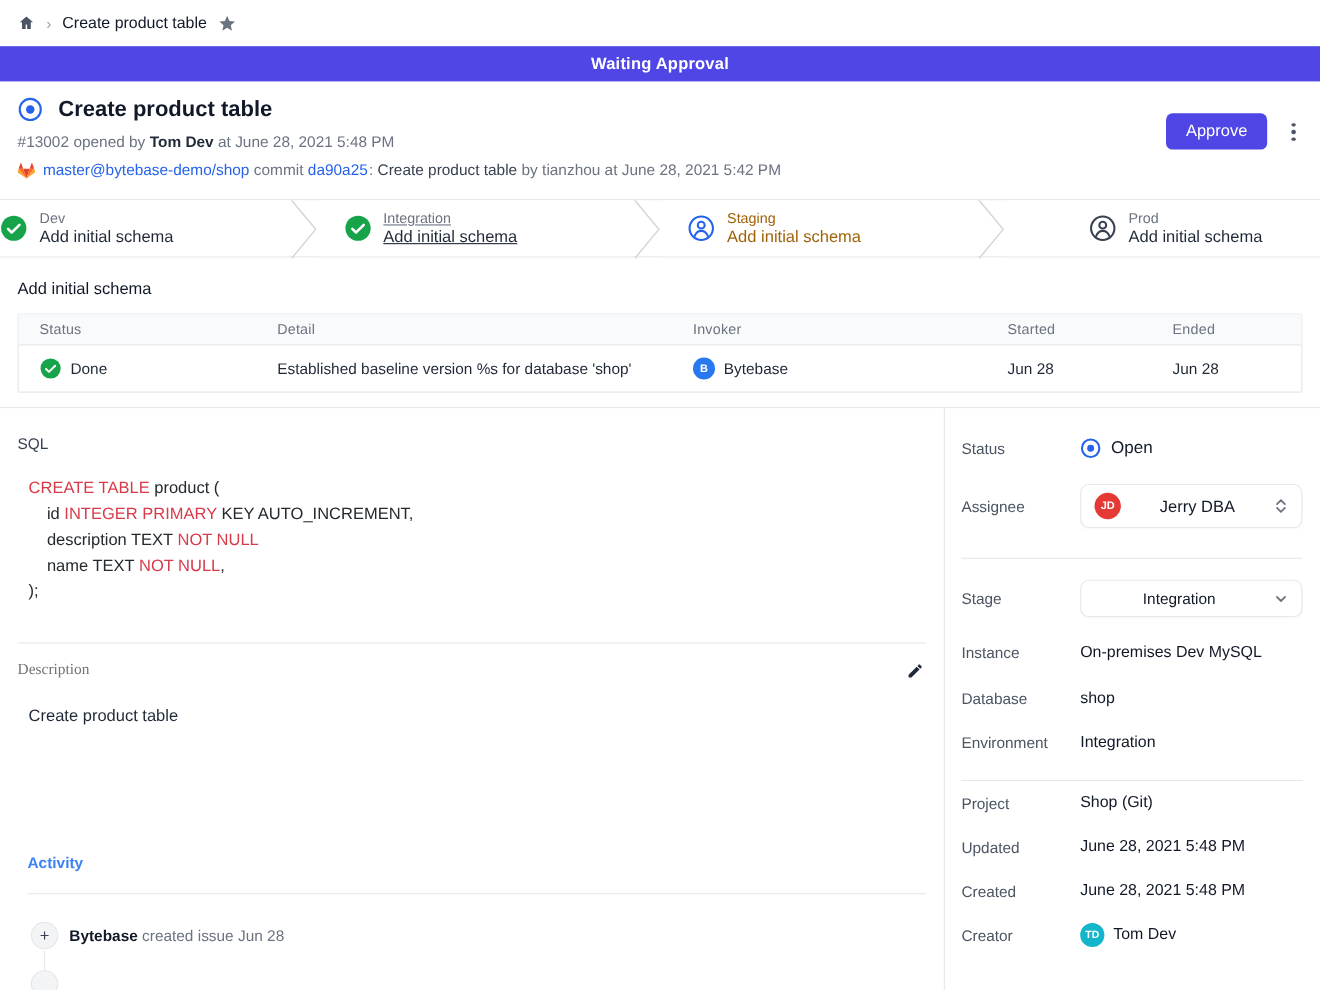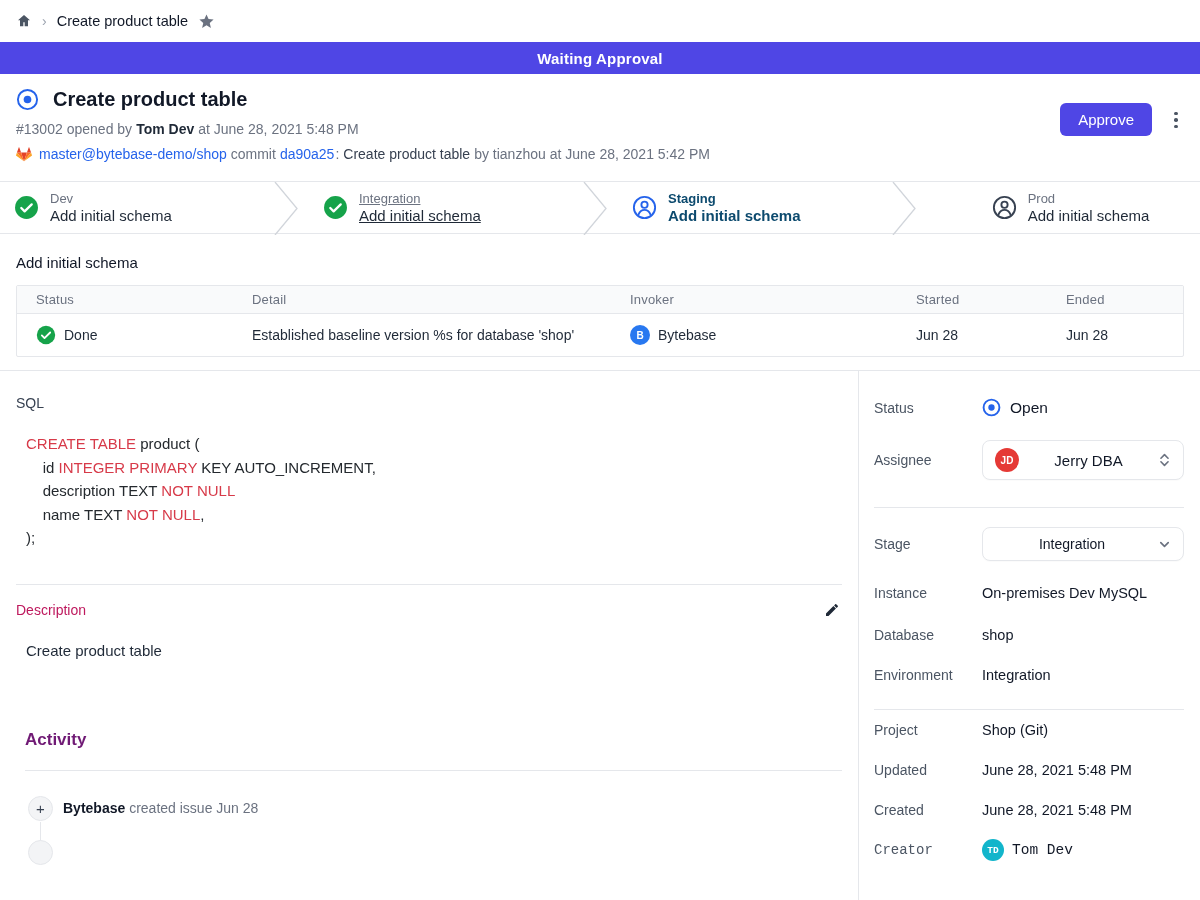--- a/index.html
+++ b/index.html
@@ -11,59 +11,59 @@
   }
   .breadcrumb { height:42px; display:flex; align-items:center; padding:0 16px; gap:10px; background:#fff; }
   .breadcrumb .crumb-sep { color:#9ca3af; font-size:14px; }
   .breadcrumb .crumb-title { font-size:14.5px; color:#111827; font-weight:500; }
   .banner { height:32px; background:#4f46e5; color:#fff; display:flex; align-items:center; justify-content:center;
     font-size:15px; font-weight:600; letter-spacing:.2px; }
   
   .issue-header { position:relative; padding:14px 16px 0 16px; height:107px; }
   .ih-row1 { display:flex; align-items:center; gap:14px; margin-bottom:9px; }
   .ih-title { font-size:20px; font-weight:700; color:#111827; }
-  .meta-line { font-size:14px; color:#6b7280; margin-top:7px; display:flex; align-items:center; gap:4px; line-height:18px; }
+  .meta-line { font-size:14px; color:#6b7280; margin-top:7px; display:flex; align-items:flex-end; gap:4px; line-height:18px; }
   .meta-strong { color:#1f2937; font-weight:600; }
   .meta-med { color:#374151; font-weight:500; }
   .link { color:#2563eb; text-decoration:none; cursor:pointer; }
   .approve-btn { position:absolute; right:48px; top:29px; background:#4f46e5; color:#fff; border:none; border-radius:6px;
     padding:8px 18px; font-size:15px; font-weight:500; font-family:inherit; cursor:pointer; }
   .kebab { position:absolute; right:14px; top:33px; width:20px; height:26px; display:flex; flex-direction:column;
     align-items:center; justify-content:center; gap:3px; cursor:pointer; background:none; border:none; }
   .kebab i { width:3.5px; height:3.5px; border-radius:50%; background:#4b5563; display:block; }
   
   .pipeline { height:53px; border-top:1px solid #e5e7eb; border-bottom:1px solid #e5e7eb; display:flex; align-items:stretch; }
-  .stage { flex:1; display:flex; align-items:center; gap:11px; padding-left:14px; cursor:pointer; background:#fff; }
+  .stage { flex:1; display:flex; align-items:center; gap:11px; cursor:pointer; background:#fff; }
   .stage + svg { flex:0 0 auto; }
   .stage .stage-env { font-size:13px; color:#6b7280; line-height:16px; }
   .stage .stage-task { font-size:15px; color:#1f2937; line-height:18px; }
   .stage.is-link .stage-env, .stage.is-link .stage-task { text-decoration:underline; }
-  .stage.is-current .stage-env, .stage.is-current .stage-task { color:#0c4a6e; font-weight:700; }
+  .stage.is-current .stage-env, .stage.is-current .stage-task { color:#a16207; font-weight:400; }
   
   .task-section { padding:20px 16px 0 16px; height:137px; border-bottom:1px solid #e5e7eb; }
   .task-title { font-size:15px; color:#111827; margin-bottom:14px; }
   .task-table { border:1px solid #e5e7eb; border-radius:2px; }
   .t-row { display:grid; grid-template-columns:216px 378px 286px 150px 1fr; }
   .t-head { background:#f9fafb; border-bottom:1px solid #e5e7eb; }
   .t-head .t-cell { font-size:13px; color:#6b7280; font-weight:500; padding:6px 0 6px 19px; letter-spacing:.2px; }
   .t-body .t-cell { font-size:14px; color:#1f2937; padding:11px 0 11px 19px; display:flex; align-items:center; gap:8px; }
   
   .lower { display:flex; height:530px; }
   .main-col { flex:1; padding:0 16px; }
   .side-col { width:342px; border-left:1px solid #e5e7eb; padding:0 16px 0 15px; }
   .sql-label { font-size:14px; color:#374151; margin-top:24px; }
   .sql-code { margin-top:21px; margin-left:10px; font-size:15px; line-height:23.5px; white-space:pre; color:#24292e; }
   .sql-code .kw { color:#d73a49; }
   .divider { border:none; border-top:1px solid #e5e7eb; }
   .desc-divider { margin-top:34px; }
   .desc-header { margin-top:15px; display:flex; align-items:center; justify-content:space-between; }
-  .desc-label { font-size:14px; color:#be185d; }
+  .desc-label { font-size:14px; color:#737373;font-family:Liberation Serif, serif; }
   .edit-btn { background:none; border:none; cursor:pointer; padding:2px; display:flex; }
   .desc-text { margin-top:22px; margin-left:10px; font-size:15px; color:#1f2937; }
-  .activity-title { margin-top:71px; font-size:17px; font-weight:600; color:#701a75; margin-left:9px; }
+  .activity-title { margin-top:117px; font-size:14px; font-weight:600; color:#3b82f6; margin-left:9px; }
   .activity-divider { margin-top:20px; margin-left:9px; }
   .activity-item { margin-top:25px; margin-left:12px; display:flex; align-items:center; gap:10px; }
   .act-node { position:relative; width:25px; height:25px; flex:0 0 auto; }
   .act-circle { width:25px; height:25px; border-radius:50%; background:#f3f4f6; border:1px solid #e5e7eb;
     display:flex; align-items:center; justify-content:center; color:#374151; font-size:15px; }
   .act-line { position:absolute; left:12px; top:26px; width:1px; height:19px; background:#e5e7eb; }
   .act-next { position:absolute; left:0; top:44px; width:25px; height:25px; border-radius:50%; background:#f3f4f6; border:1px solid #e5e7eb; }
   .act-text { font-size:14px; color:#6b7280; }
   .act-actor { color:#111827; font-weight:600; }
   
@@ -337,21 +337,21 @@
       <span class="side-value">Shop (Git)</span>
     </div>
     <div class="side-row">
       <span class="side-label">Updated</span>
       <span class="side-value">June 28, 2021 5:48 PM</span>
     </div>
     <div class="side-row">
       <span class="side-label">Created</span>
       <span class="side-value">June 28, 2021 5:48 PM</span>
     </div>
-    <div class="side-row" style="margin-top:21px;font-family:Liberation Mono, monospace;">
+    <div class="side-row" style="margin-top:21px;">
       <span class="side-label">Creator</span>
       <span class="side-value">
         <span class="avatar avatar-td">TD</span>
         <span>Tom Dev</span>
       </span>
     </div>
   </div>
 </div>
 
 </body></html>

